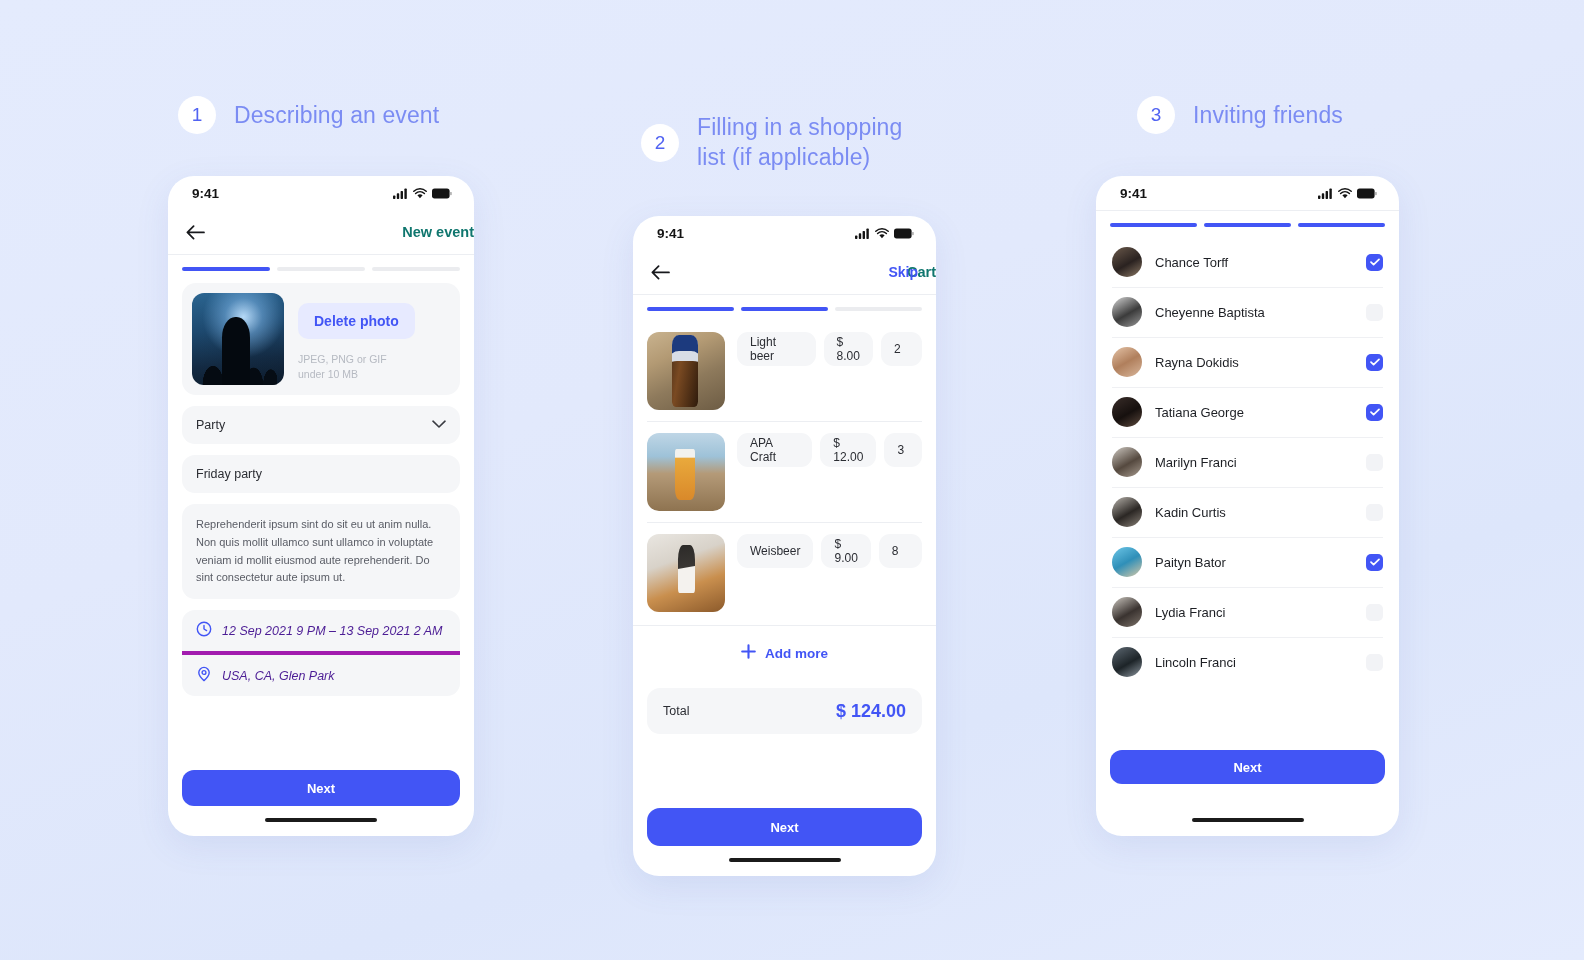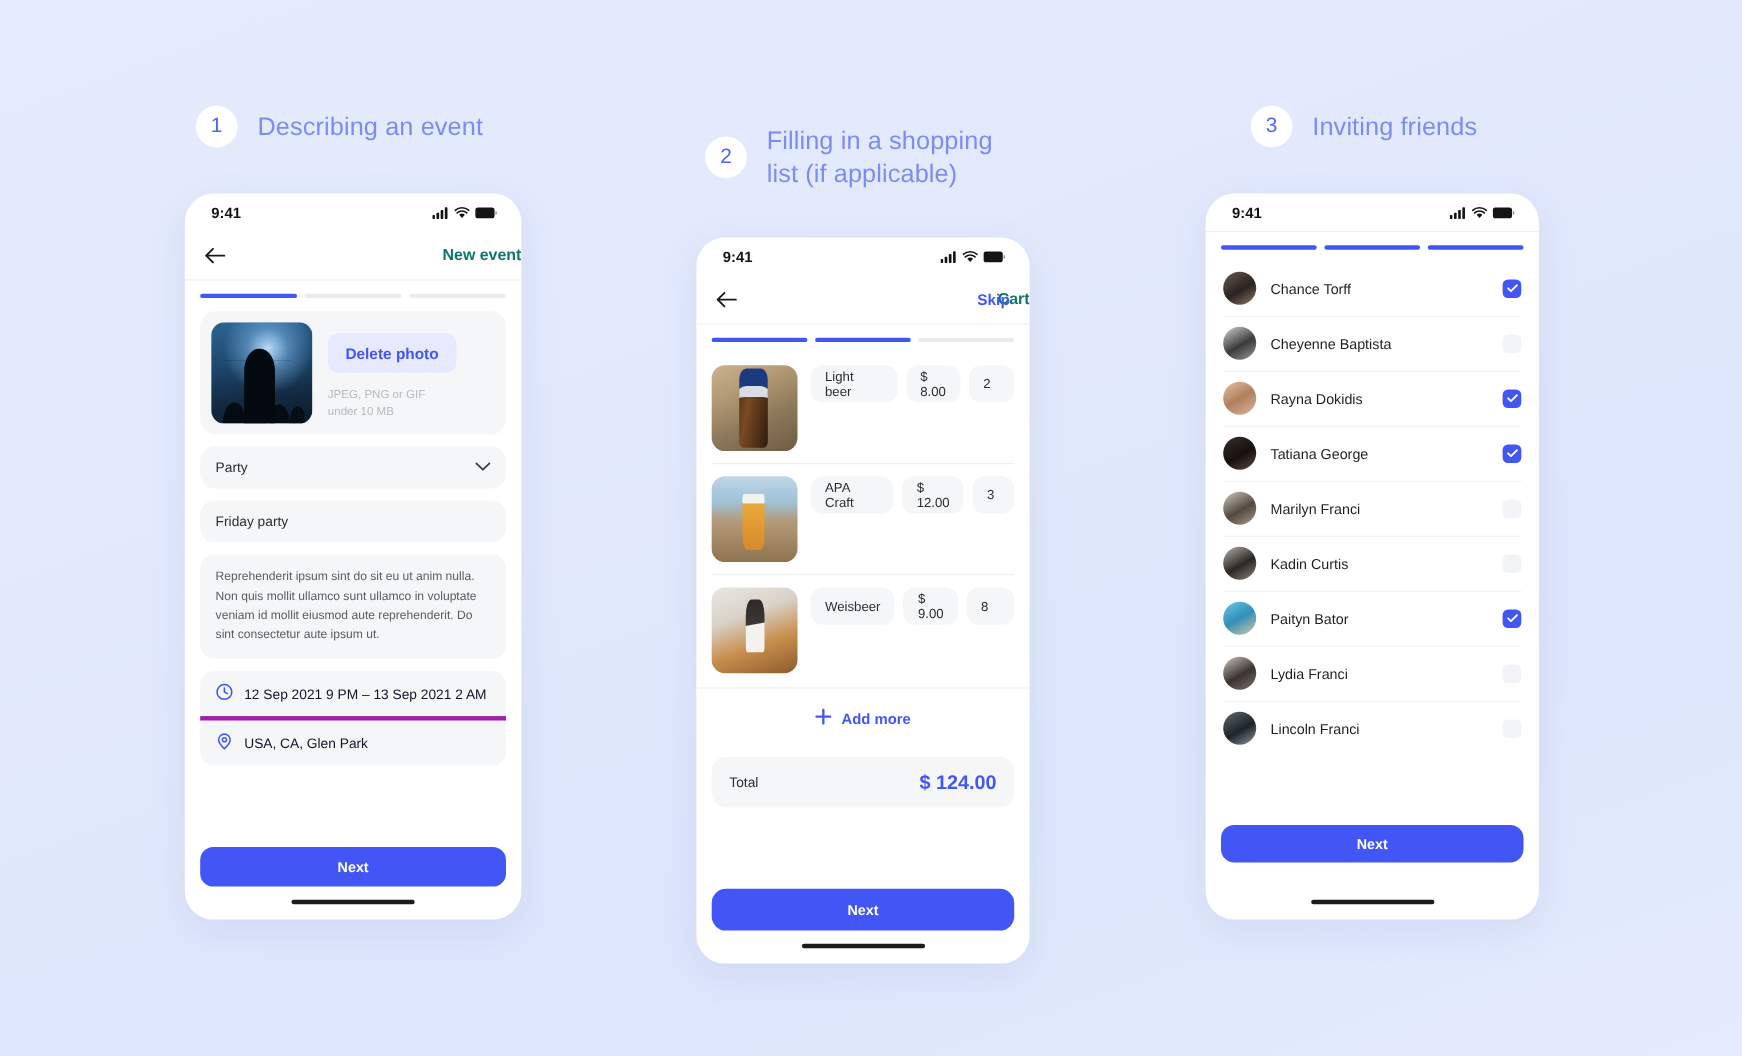--- a/index.html
+++ b/index.html
@@ -106,21 +106,21 @@
     font-size: 12.5px; color: #2b2d33; margin-top: 11px;
   }
   .field .chev { margin-left: auto; }
   .textarea {
     background: #f5f6f8; border-radius: 13px; padding: 12px 14px;
     font-size: 11px; line-height: 1.62; color: #595c65; margin-top: 11px;
   }
   .meta-card { background: #f5f6f8; border-radius: 13px; margin-top: 11px; }
   .meta-row {
     display: flex; align-items: center; gap: 10px;
-    padding: 11px 14px; font-size: 12.5px; color: #0f172a;
+    padding: 11px 14px; font-size: 12.5px; color: #4c1d95; font-style: italic;
   }
   .meta-row + .meta-row { border-top: 4px solid #a21caf; }
 
   .primary-btn {
     background: #4255f5; color: #fff; border-radius: 12px;
     height: 36px; display: flex; align-items: center; justify-content: center;
     font-size: 13px; font-weight: 700;
   }
   .home-indicator {
     width: 112px; height: 4px; border-radius: 3px; background: #1b1b1b;

